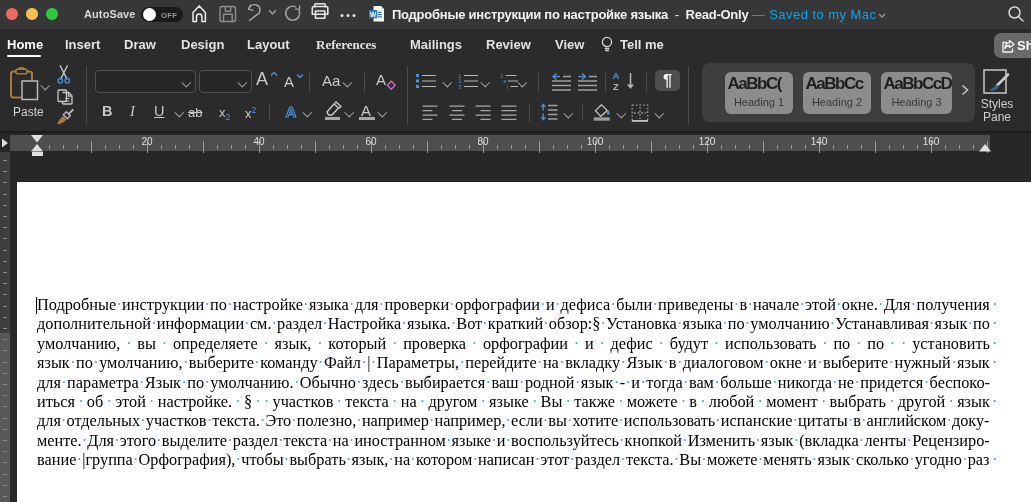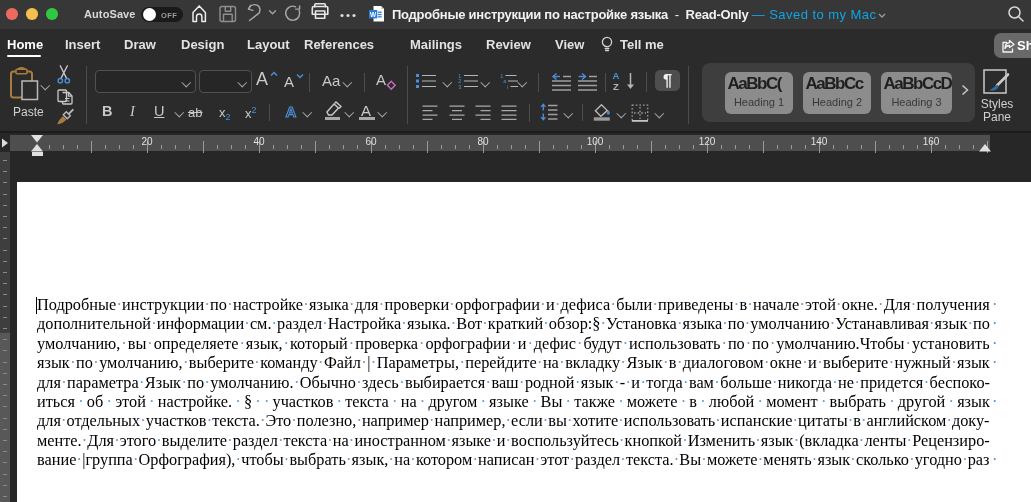--- a/index.html
+++ b/index.html
@@ -110,21 +110,21 @@
     <line x1="12.7" y1="12.7" x2="17" y2="17"></line>
   </svg>
 </div>
 
 <div id="tabrow" class="abs">
   <div class="tab" style="left:7px;color:#fff;font-weight:700;">Home</div>
   <div class="tab" style="left:65px;">Insert</div>
   <div class="tab" style="left:124px;">Draw</div>
   <div class="tab" style="left:181px;">Design</div>
   <div class="tab" style="left:247px;">Layout</div>
-  <div class="tab" style="left:304px;">References</div>
+  <div class="tab" style="left:316px;font-family:Liberation Serif, serif;">References</div>
   <div class="tab" style="left:410px;">Mailings</div>
   <div class="tab" style="left:486px;">Review</div>
   <div class="tab" style="left:555px;">View</div>
   <svg width="14" height="18" viewBox="0 0 14 18" style="left:600px;top:6px;" fill="none" stroke="#d2d2d2" stroke-width="1.3" stroke-linecap="round">
     <circle cx="7" cy="7" r="4.6"></circle>
     <path d="M5.2 13.5 h3.6 M5.6 15.5 h2.8"></path>
   </svg>
   <div class="tab" style="left:620px;">Tell me</div>
   <div id="underline" class="abs"></div>
   <div id="sharebtn" class="abs">
@@ -542,21 +542,20 @@
         <span>дефис</span>
         <span class="d">·</span>
         <span>будут</span>
         <span class="d">·</span>
         <span>использовать</span>
         <span class="d">·</span>
         <span>по</span>
         <span class="d">·</span>
         <span>по</span>
         <span class="d">·</span>
-        <span>умолчанию.Чтобы</span>
         <span class="d">·</span>
         <span>установить</span>
         <span class="dot-end">·</span>
       </div>
 <div class="tl">
         <span>язык</span>
         <span class="d">·</span>
         <span>по</span>
         <span class="d">·</span>
         <span>умолчанию,</span>

